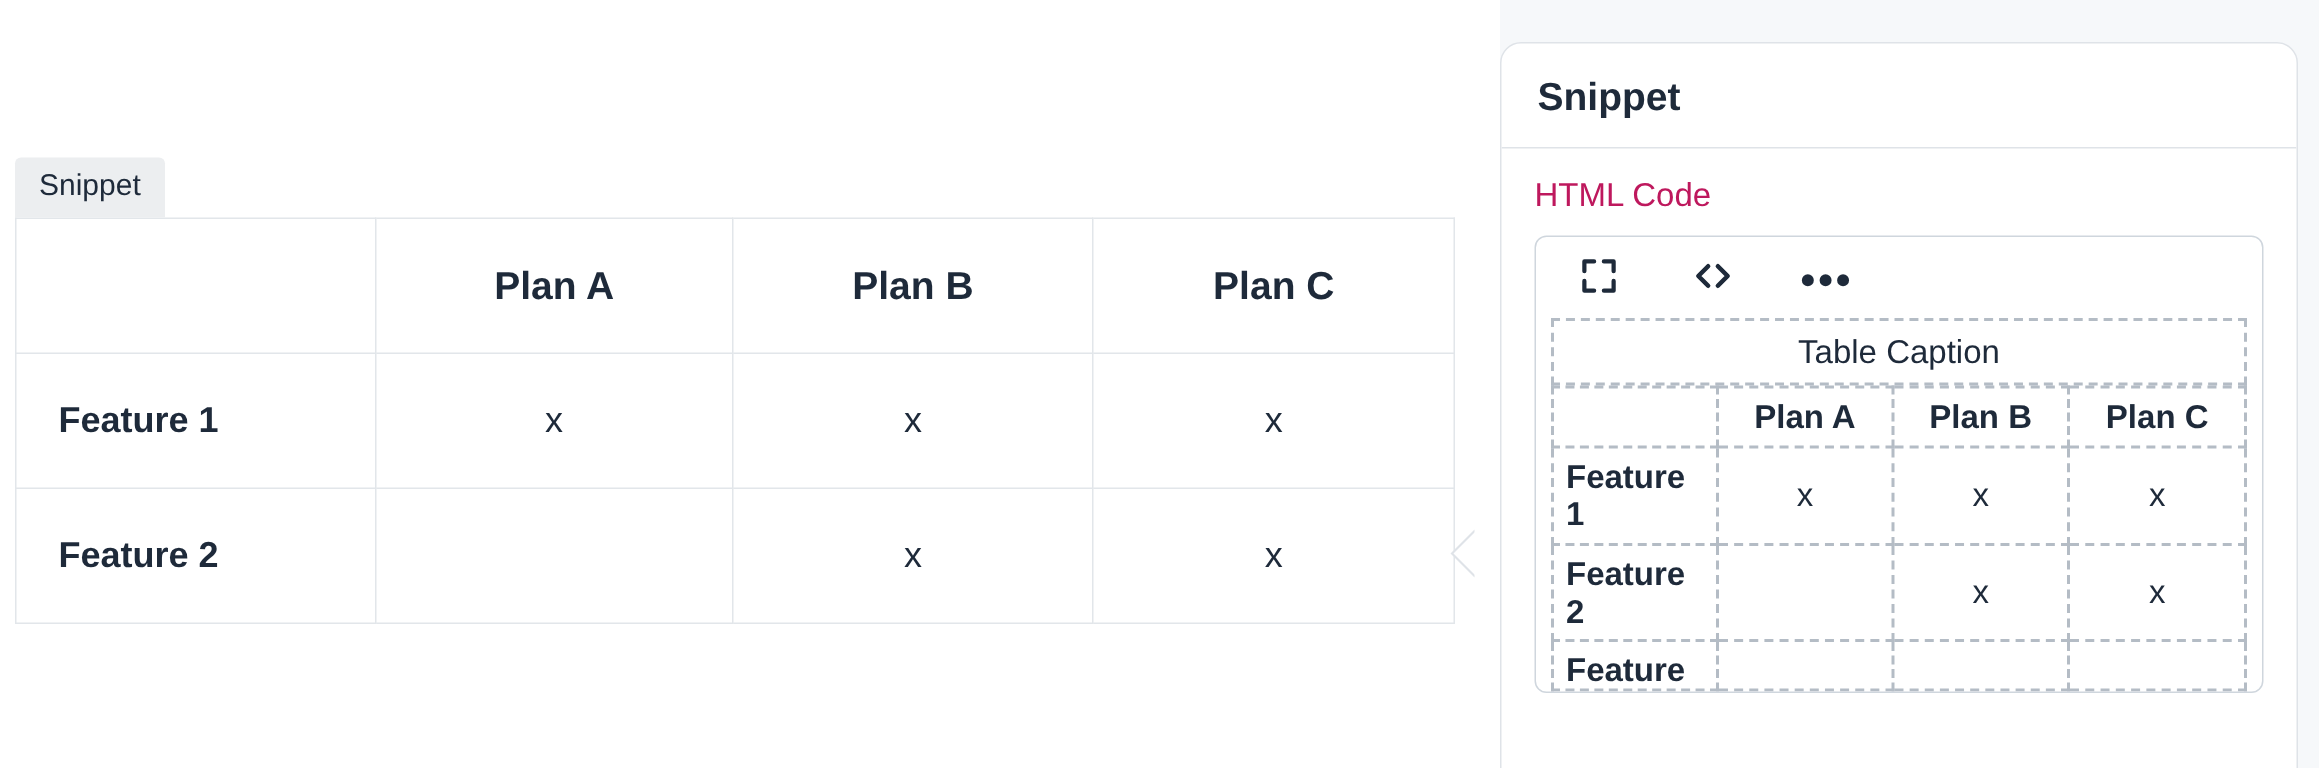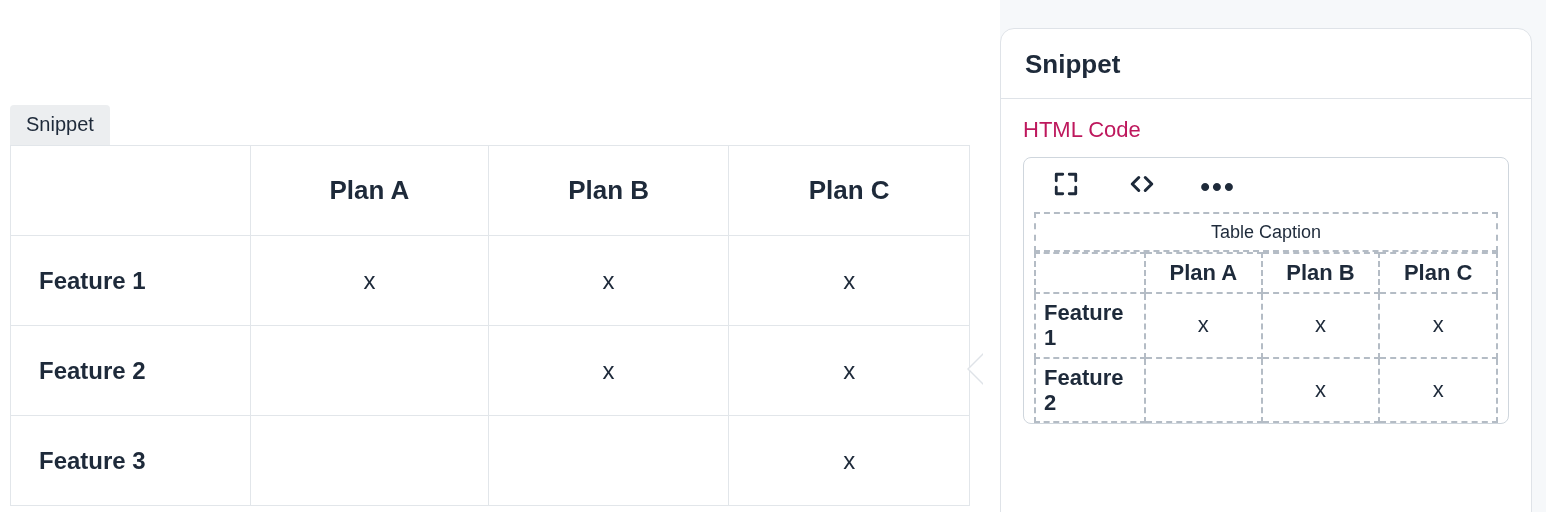--- a/index.html
+++ b/index.html
@@ -145,21 +145,21 @@
   .etbl {
     border-collapse: collapse;
     width: 100%;
     font-size: 22px;
     color: #1e2a3a;
   }
   .etbl caption {
     caption-side: top;
     border: 2px dashed #b4bcc5;
     padding: 8px 0 7px 0;
-    font-size: 18px;
+    font-size: 22px;
     font-weight: 400;
     text-align: center;
   }
   .etbl th, .etbl td {
     border: 2px dashed #b4bcc5;
     padding: 6px 8px;
     vertical-align: middle;
   }
   .etbl thead th {
     font-weight: 700;
@@ -197,26 +197,20 @@
       <tr>
         <th>Feature 1</th>
         <td>x</td>
         <td>x</td>
         <td>x</td>
       </tr>
       <tr>
         <th>Feature 2</th>
         <td></td>
         <td>x</td>
-        <td>x</td>
-      </tr>
-      <tr>
-        <th>Feature 3</th>
-        <td></td>
-        <td></td>
         <td>x</td>
       </tr>
     </tbody>
   </table>
 </div>
 
 <div class="callout-arrow"></div>
 
 <div class="right-wrap">
   <div class="panel">
@@ -262,19 +256,25 @@
                 <td>x</td>
                 <td>x</td>
                 <td>x</td>
               </tr>
               <tr>
                 <th>Feature 2</th>
                 <td></td>
                 <td>x</td>
                 <td>x</td>
               </tr>
+              <tr class="cut">
+                <th>Feature</th>
+                <td></td>
+                <td></td>
+                <td></td>
+              </tr>
             </tbody>
           </table>
         </div>
       </div>
     </div>
   </div>
 </div>
 
 </body></html>

